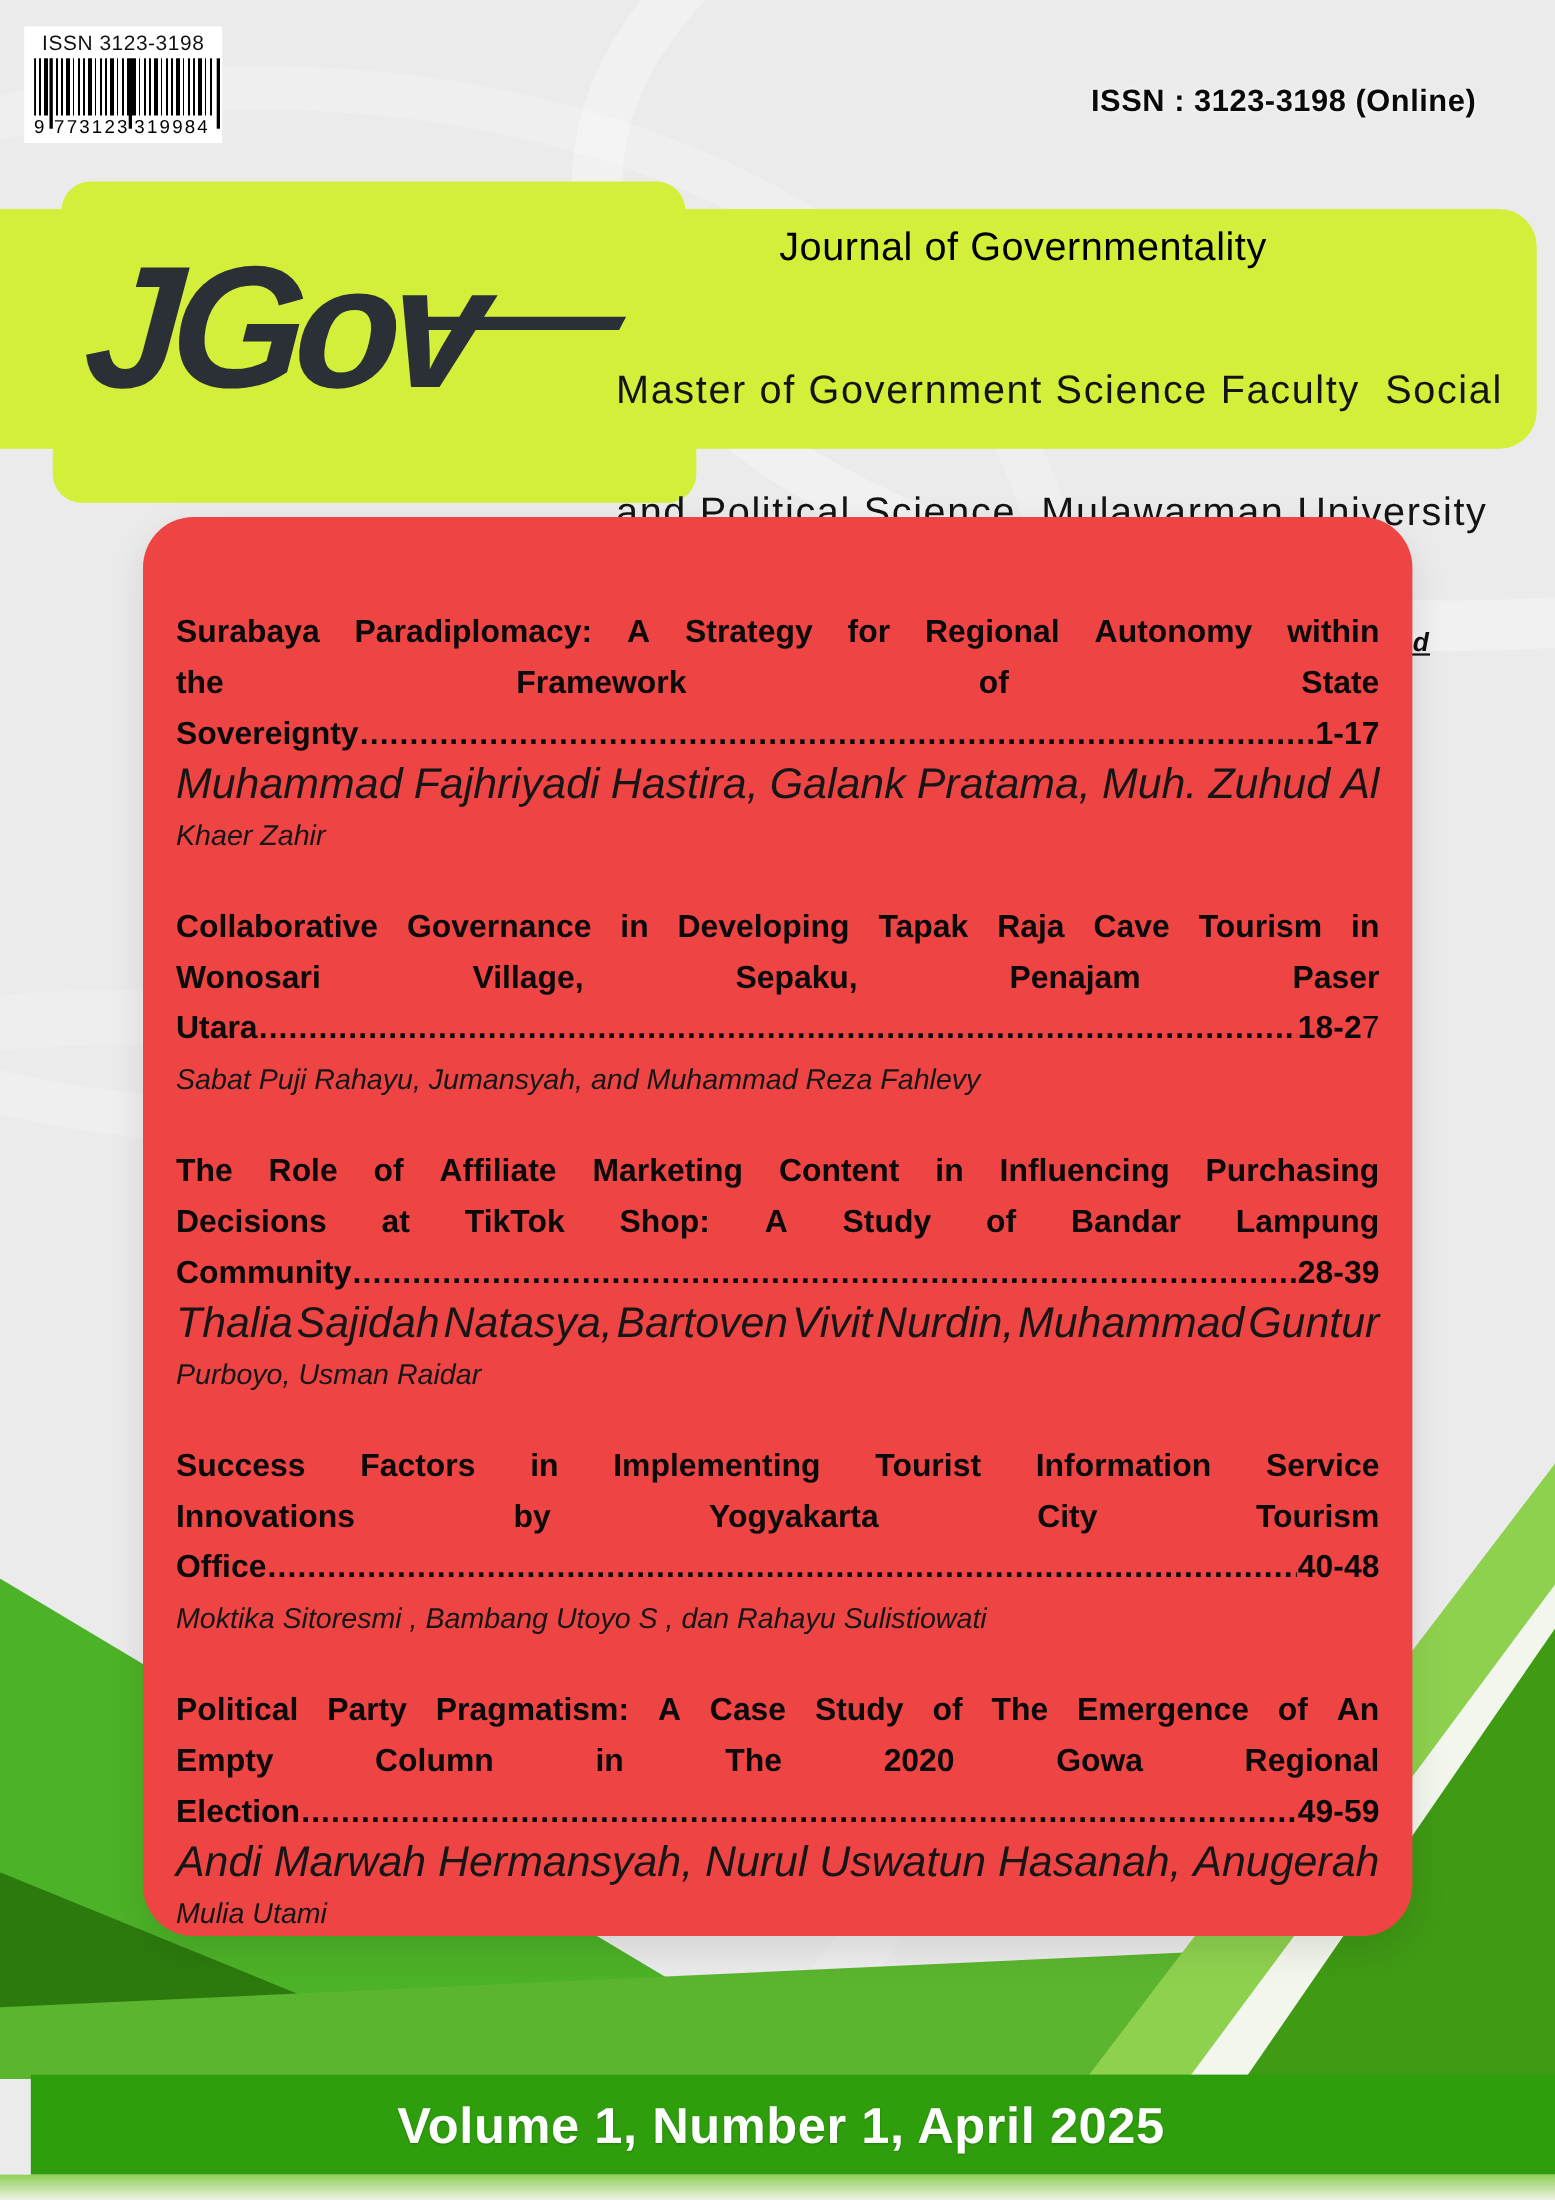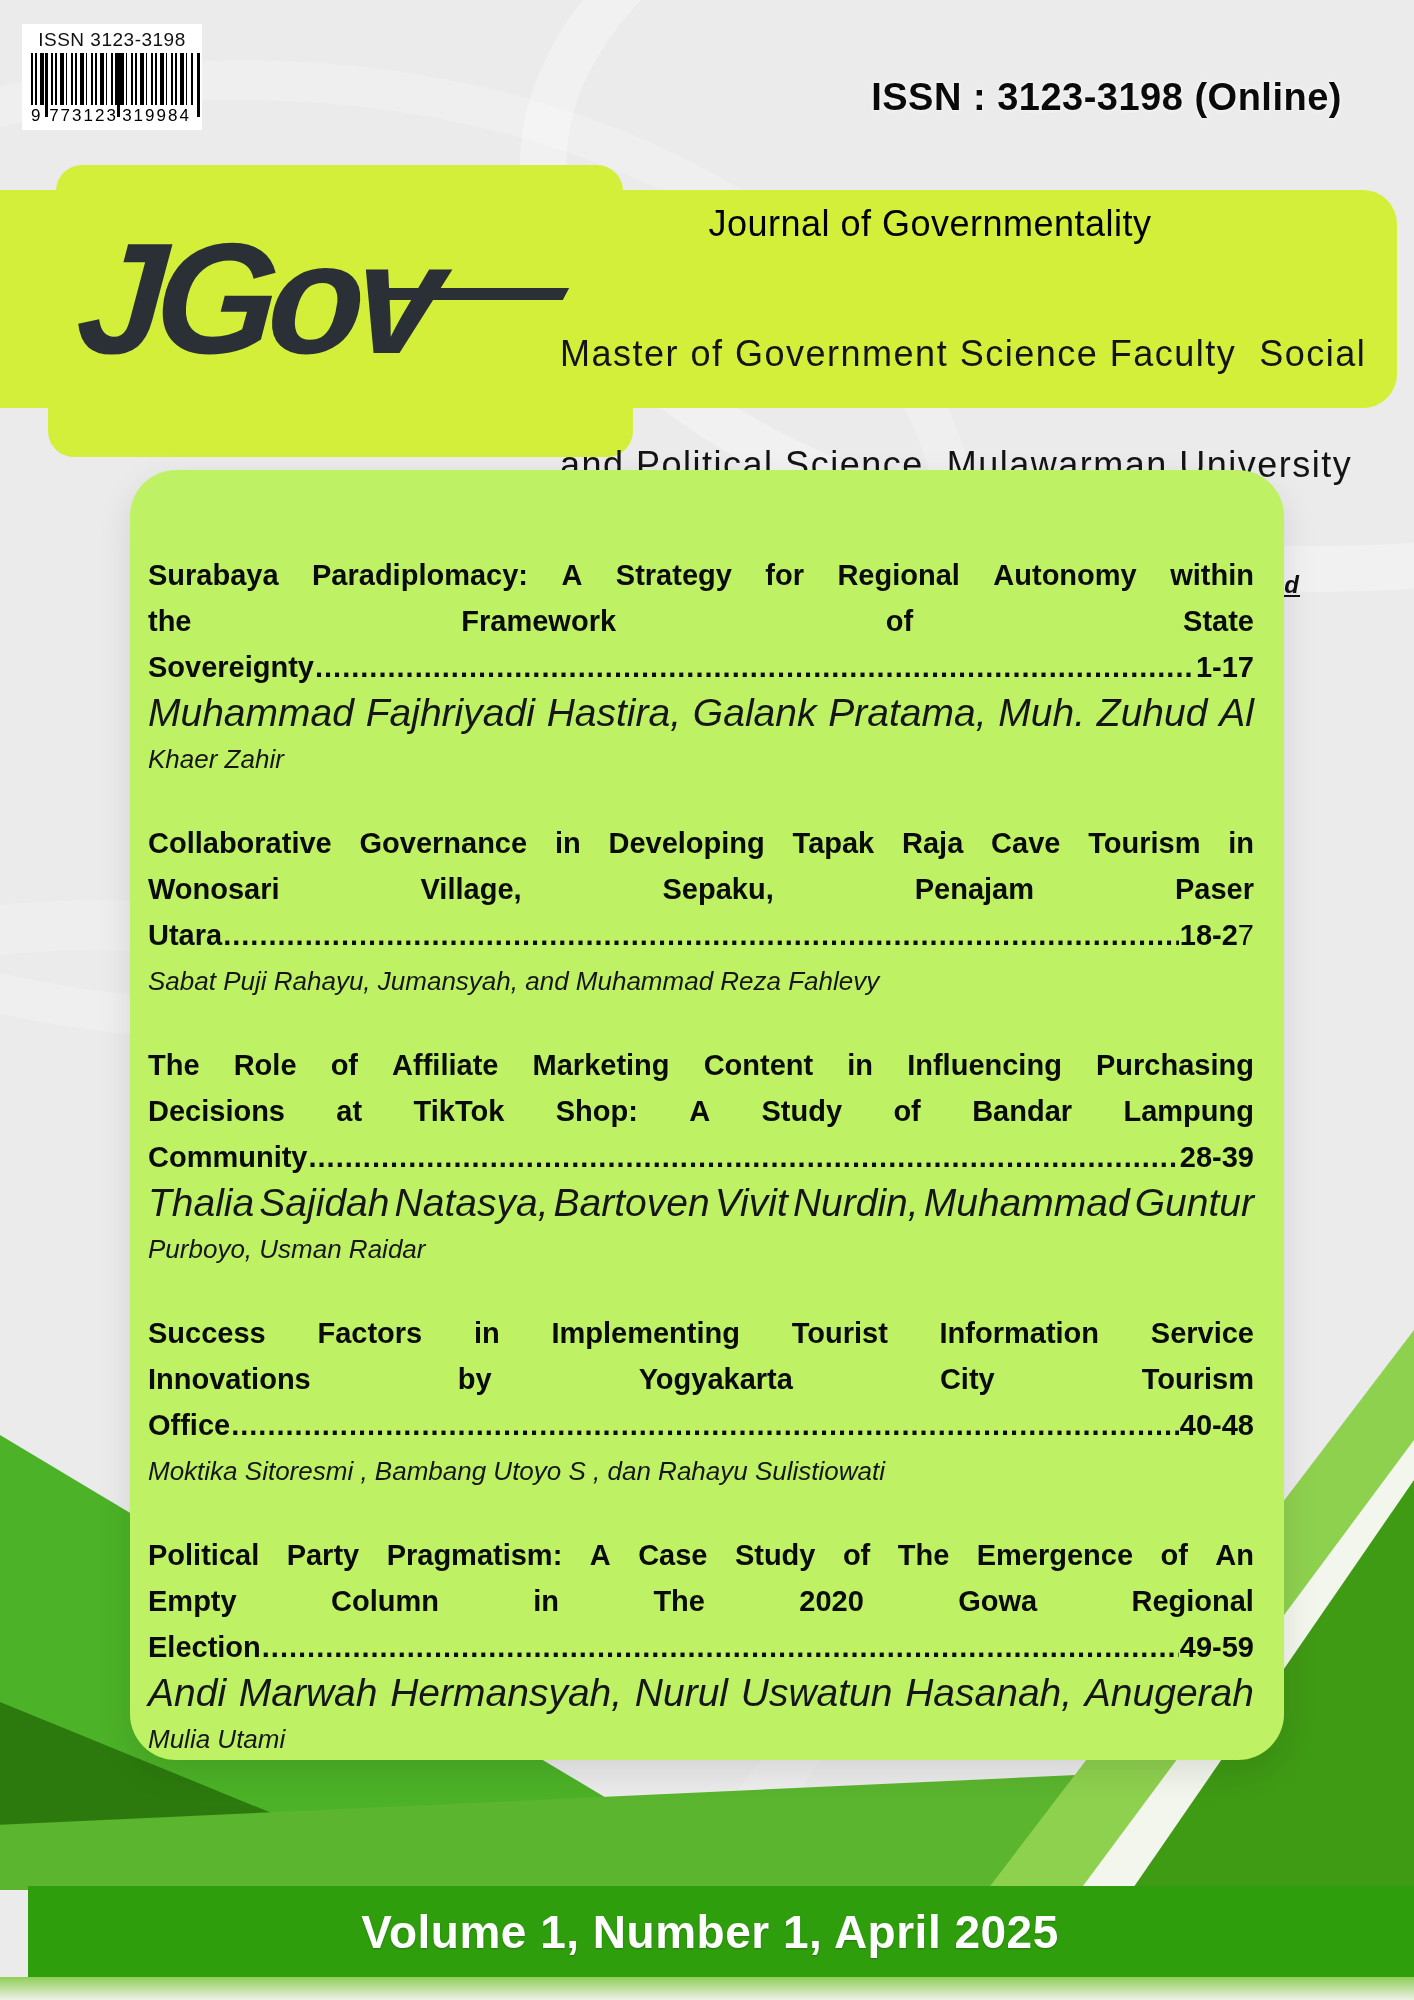--- a/index.html
+++ b/index.html
@@ -20,21 +20,21 @@
   .barcode .lbl{font-size:19px;color:#111;text-align:center;letter-spacing:.5px;white-space:pre;}
   .barcode .bars{position:relative;margin-top:2px;height:52px;background:
      repeating-linear-gradient(90deg,#000 0 2px,#fff 2px 4px,#000 4px 6px,#fff 6px 9px,
      #000 9px 13px,#fff 13px 15px,#000 15px 16px,#fff 16px 20px);}
   .guard{position:absolute;width:3px;height:64px;top:0;background:#000;}
   .g1{left:14px;} .g2{left:86px;} .g3{left:166px;}
   .barcode .nums{display:flex;align-items:flex-end;font-size:17px;color:#000;margin-top:1px;}
   .barcode .nums .n0{width:16px;} .barcode .nums .n1,.barcode .nums .n2{flex:1;text-align:center;letter-spacing:2px;}
 
   
-  .issn-online{position:absolute;top:76px;right:72px;font-size:38px;font-weight:700;color:#0a0a0a;
+  .issn-online{position:absolute;top:76px;right:72px;font-size:28px;font-weight:700;color:#0a0a0a;
                letter-spacing:.5px;text-shadow:0 0 4px rgba(255,255,255,.9);}
 
   
   .banner-tab-top{position:absolute;left:56px;top:165px;width:567px;height:60px;border-radius:26px 26px 0 0;}
   .banner-main{position:absolute;left:0;top:190px;width:1397px;height:218px;border-radius:0 34px 34px 0;}
   .banner-tab-bottom{position:absolute;left:48px;top:400px;width:585px;height:57px;border-radius:0 0 26px 26px;}
   .logo{position:absolute;left:78px;top:218px;width:430px;height:185px;}
   .logo .word{font-style:italic;font-weight:700;font-size:158px;letter-spacing:-10px;
               line-height:160px;transform:skewX(-4deg);}
   .logo .obar{position:absolute;left:298px;top:70px;width:190px;height:12px;transform:skewX(-28deg);}
@@ -53,23 +53,23 @@
   .wv-c1{left:0;top:1745px;width:1414px;height:145px;background:#5bb52f;
          clip-path:polygon(0 55%,100% 10%,100% 100%,0 100%);}
   .wv-r1{left:950px;top:1330px;width:464px;height:560px;background:#8ed14f;
          clip-path:polygon(100% 0,100% 100%,8% 100%);}
   .wv-rgap{left:1080px;top:1440px;width:334px;height:450px;background:#f2f6ec;
          clip-path:polygon(100% 0,100% 12%,16% 100%,0 100%);}
   .wv-r2{left:1120px;top:1480px;width:294px;height:410px;background:#3f9a14;
          clip-path:polygon(100% 0,100% 100%,4% 100%);}
 
   
-  .card{position:absolute;left:130px;top:470px;width:1154px;height:1290px;background:#bef264;
+  .card{position:absolute;left:130px;top:470px;width:1154px;height:1290px;background:#ef4444;
         border-radius:46px;box-shadow:0 12px 34px rgba(0,0,0,.10);box-sizing:border-box;
-        padding:82px 30px 0 18px;}
+        padding:82px 30px 0 30px;}
   .entry{margin-bottom:38px;}
   .tl{display:flex;justify-content:space-between;font-size:29px;font-weight:700;color:#0b0b0b;
       line-height:46px;}
   .lline{display:flex;align-items:baseline;font-size:29px;font-weight:700;color:#0b0b0b;line-height:46px;}
   .dots{flex:1;overflow:hidden;white-space:nowrap;letter-spacing:1px;margin:0 1px;}
   .psuf{font-weight:400;}
   .al{display:flex;justify-content:space-between;font-size:39px;font-style:italic;color:#161616;line-height:46px;}
   .alp{font-size:26px;font-style:italic;color:#161616;line-height:46px;}
 
   

